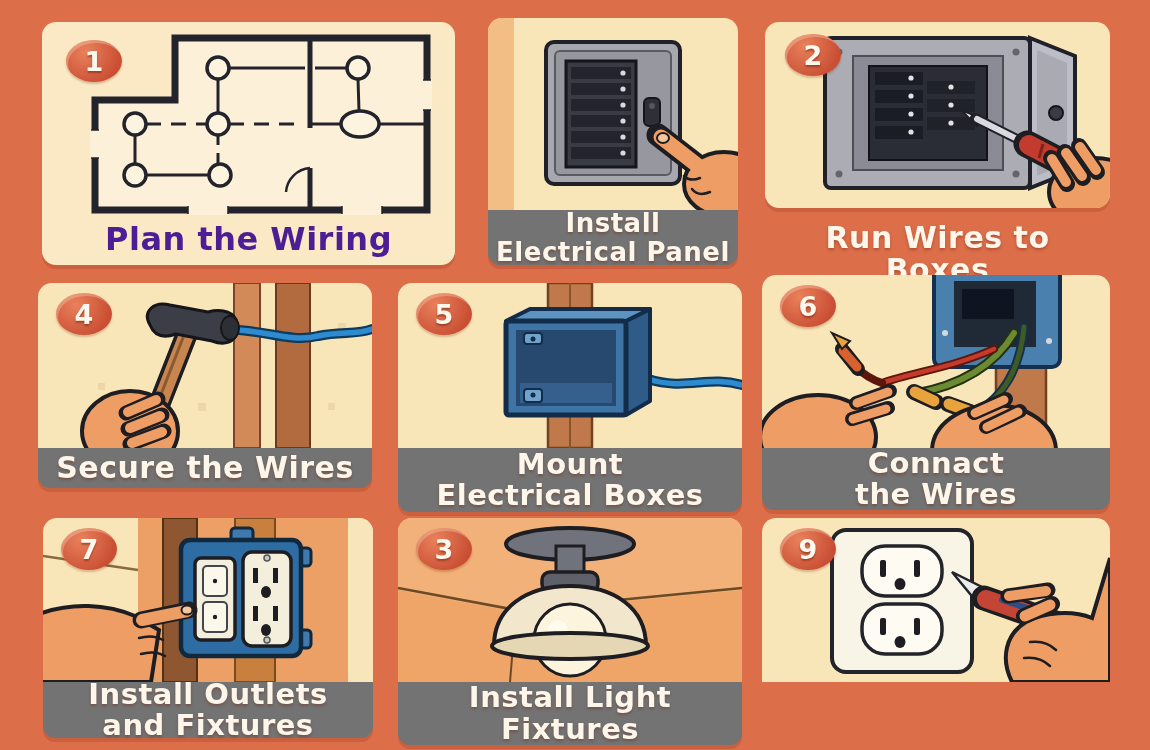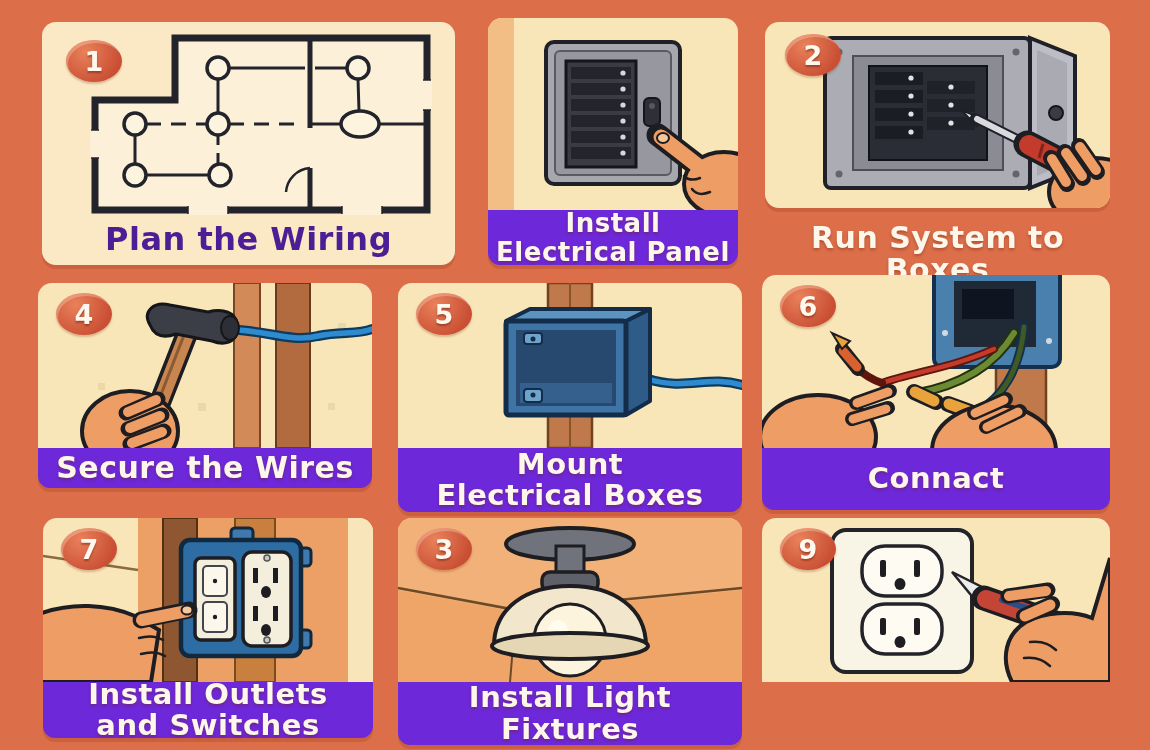--- a/index.html
+++ b/index.html
@@ -8,21 +8,21 @@
     background:#DC6E4A;
     font-family:"DejaVu Sans","Liberation Sans",sans-serif;
   }
   .panel{position:absolute;}
   .art{
     position:relative;background:#F8E5B8;border-radius:14px;overflow:hidden;
     box-shadow:0 4px 0 rgba(150,55,28,.25);
   }
   .art.banded{border-radius:14px 14px 0 0;box-shadow:none;}
   .band{
-    background:#6d28d9;border-radius:0 0 12px 12px;
+    background:#737373;border-radius:0 0 12px 12px;
     display:flex;flex-direction:column;align-items:center;justify-content:center;
     box-shadow:0 4px 0 rgba(150,55,28,.25);
   }
   .cap{
     text-align:center;color:#FDF6EA;font-weight:bold;line-height:1.08;
     text-shadow:0 2px 3px rgba(110,35,8,.38);letter-spacing:.5px;
   }
   .cap span{display:block;}
   .cap.dark{color:#4c1d95;text-shadow:none;}
   .badge{
@@ -181,21 +181,21 @@
         <line x1="286" y1="136" x2="302" y2="162" stroke="#1D1D22" stroke-width="16"></line>
           <line x1="287" y1="137" x2="301" y2="160" stroke="#EE9D64" stroke-width="10"></line>
         <line x1="300" y1="130" x2="318" y2="156" stroke="#1D1D22" stroke-width="16"></line>
           <line x1="301" y1="131" x2="317" y2="154" stroke="#EE9D64" stroke-width="10"></line>
         <line x1="314" y1="124" x2="332" y2="150" stroke="#1D1D22" stroke-width="16"></line>
           <line x1="315" y1="125" x2="331" y2="148" stroke="#EE9D64" stroke-width="10"></line>
       </g>
     </svg>
   </div>
   <div class="cap" style="margin-top:14px;font-size:30px;">
-    <span>Run System to</span>
+    <span>Run Wires to</span>
     <span>Boxes</span>
   </div>
 </div>
 
 <div class="panel" style="left:38px;top:283px;width:334px;">
   <div class="art banded" style="width:334px;height:165px;">
     <div class="badge" style="left:18px;top:10px;">
         <span>4</span>
       </div>
     <svg width="334" height="165" viewBox="0 0 334 165">
@@ -308,20 +308,21 @@
         <line x1="212" y1="138" x2="244" y2="124" stroke="#1D1D22" stroke-width="14"></line>
           <line x1="213" y1="138" x2="242" y2="125" stroke="#EE9D64" stroke-width="9"></line>
         <line x1="224" y1="152" x2="258" y2="136" stroke="#1D1D22" stroke-width="14"></line>
           <line x1="225" y1="152" x2="256" y2="137" stroke="#EE9D64" stroke-width="9"></line>
       </g>
     </svg>
   </div>
   <div class="band" style="width:348px;height:62px;">
     <div class="cap" style="font-size:29px;">
       <span>Connact</span>
+      <span>the Wires</span>
     </div>
   </div>
 </div>
 
 <div class="panel" style="left:43px;top:518px;width:330px;">
   <div class="art banded" style="width:330px;height:164px;">
     <div class="badge" style="left:18px;top:10px;">
         <span>7</span>
       </div>
     <svg width="330" height="164" viewBox="0 0 330 164">
@@ -355,21 +356,21 @@
       <path d="M-4 164 L-4 96 C 28 84 64 86 92 98 L 116 112 L 108 164 Z" fill="#EE9D64" stroke="#1D1D22" stroke-width="4"></path>
       <line x1="98" y1="102" x2="146" y2="92" stroke="#1D1D22" stroke-width="17" stroke-linecap="round"></line>
       <line x1="99" y1="102" x2="144" y2="93" stroke="#EE9D64" stroke-width="12" stroke-linecap="round"></line>
       <ellipse cx="144" cy="92" rx="5.5" ry="4.5" fill="#F7C79C" stroke="#1D1D22" stroke-width="2"></ellipse>
       <path d="M96 120 q14 -4 24 2 M98 136 q14 -4 24 2" fill="none" stroke="#1D1D22" stroke-width="2.5" stroke-linecap="round"></path>
     </svg>
   </div>
   <div class="band" style="width:330px;height:56px;">
     <div class="cap" style="font-size:29px;">
       <span>Install Outlets</span>
-      <span>and Switches</span>
+      <span>and Fixtures</span>
     </div>
   </div>
 </div>
 
 <div class="panel" style="left:398px;top:518px;width:344px;">
   <div class="art banded" style="width:344px;height:164px;">
     <div class="badge" style="left:18px;top:10px;">
         <span>3</span>
       </div>
     <svg width="344" height="164" viewBox="0 0 344 164">

